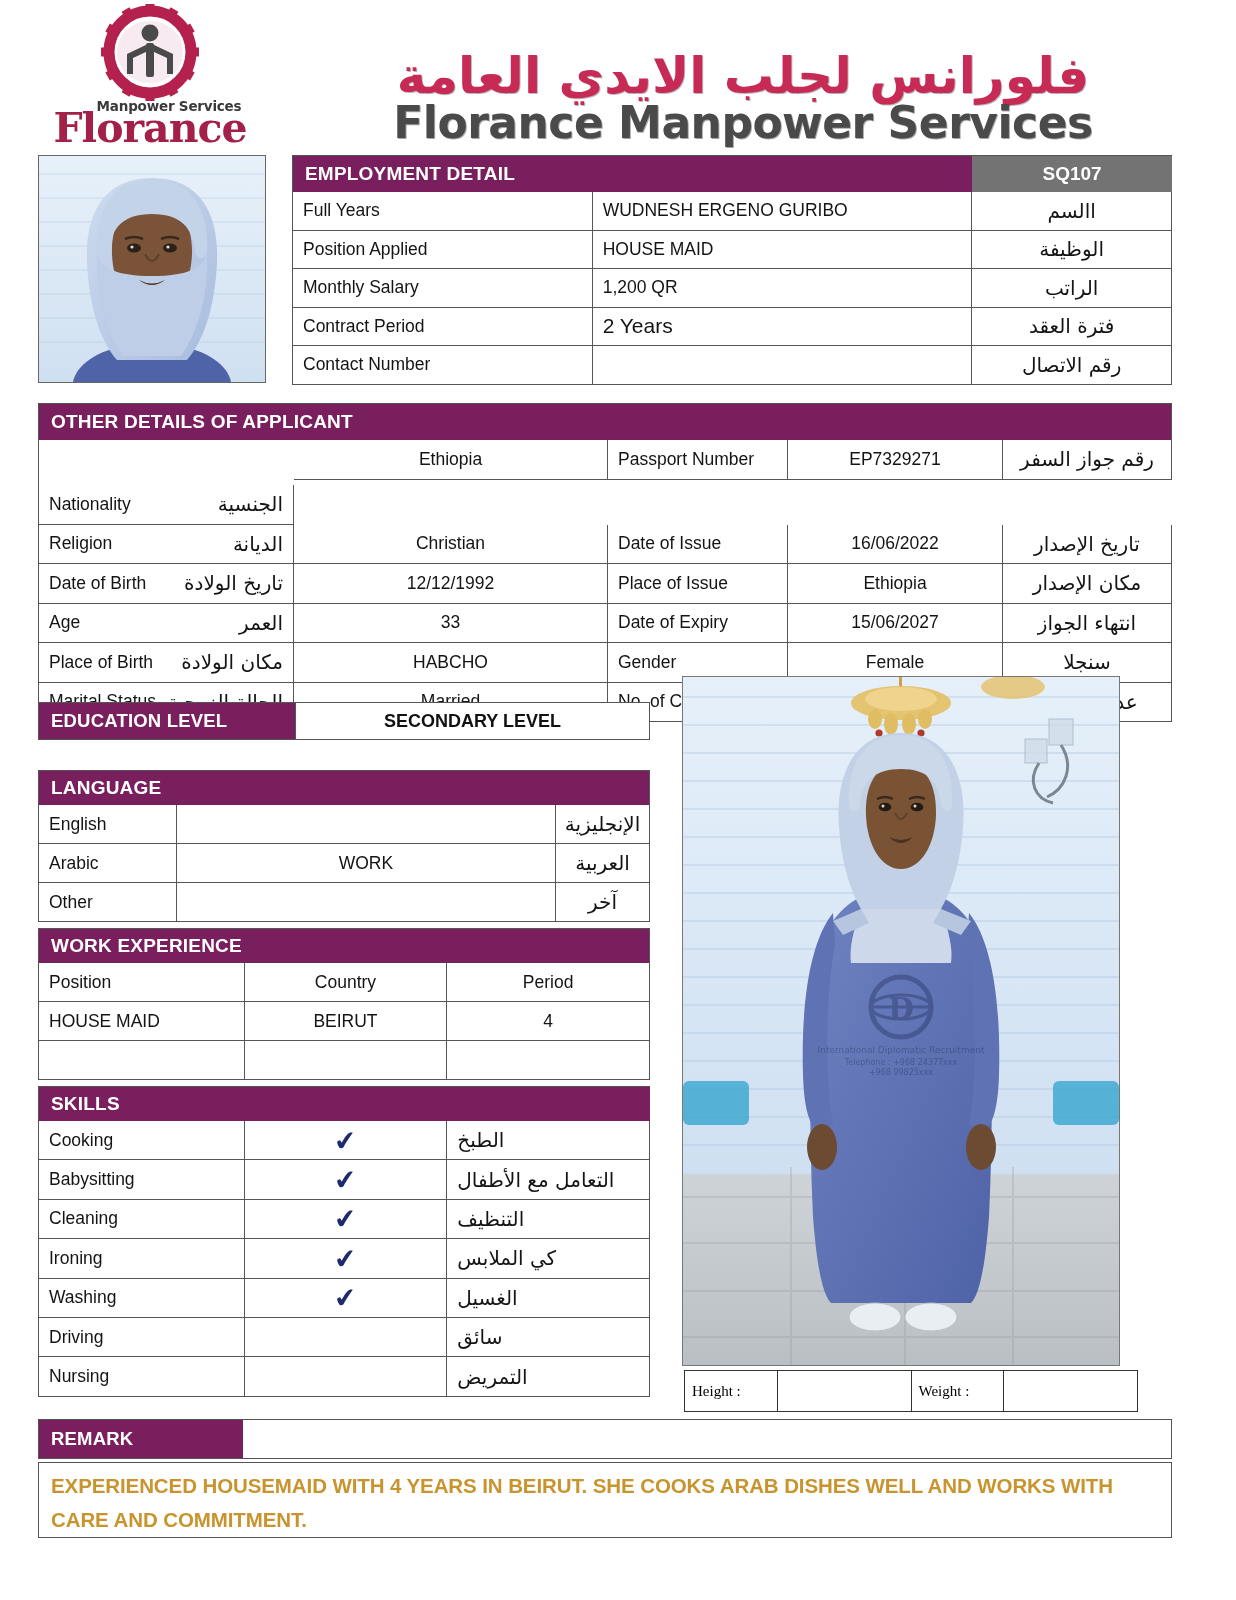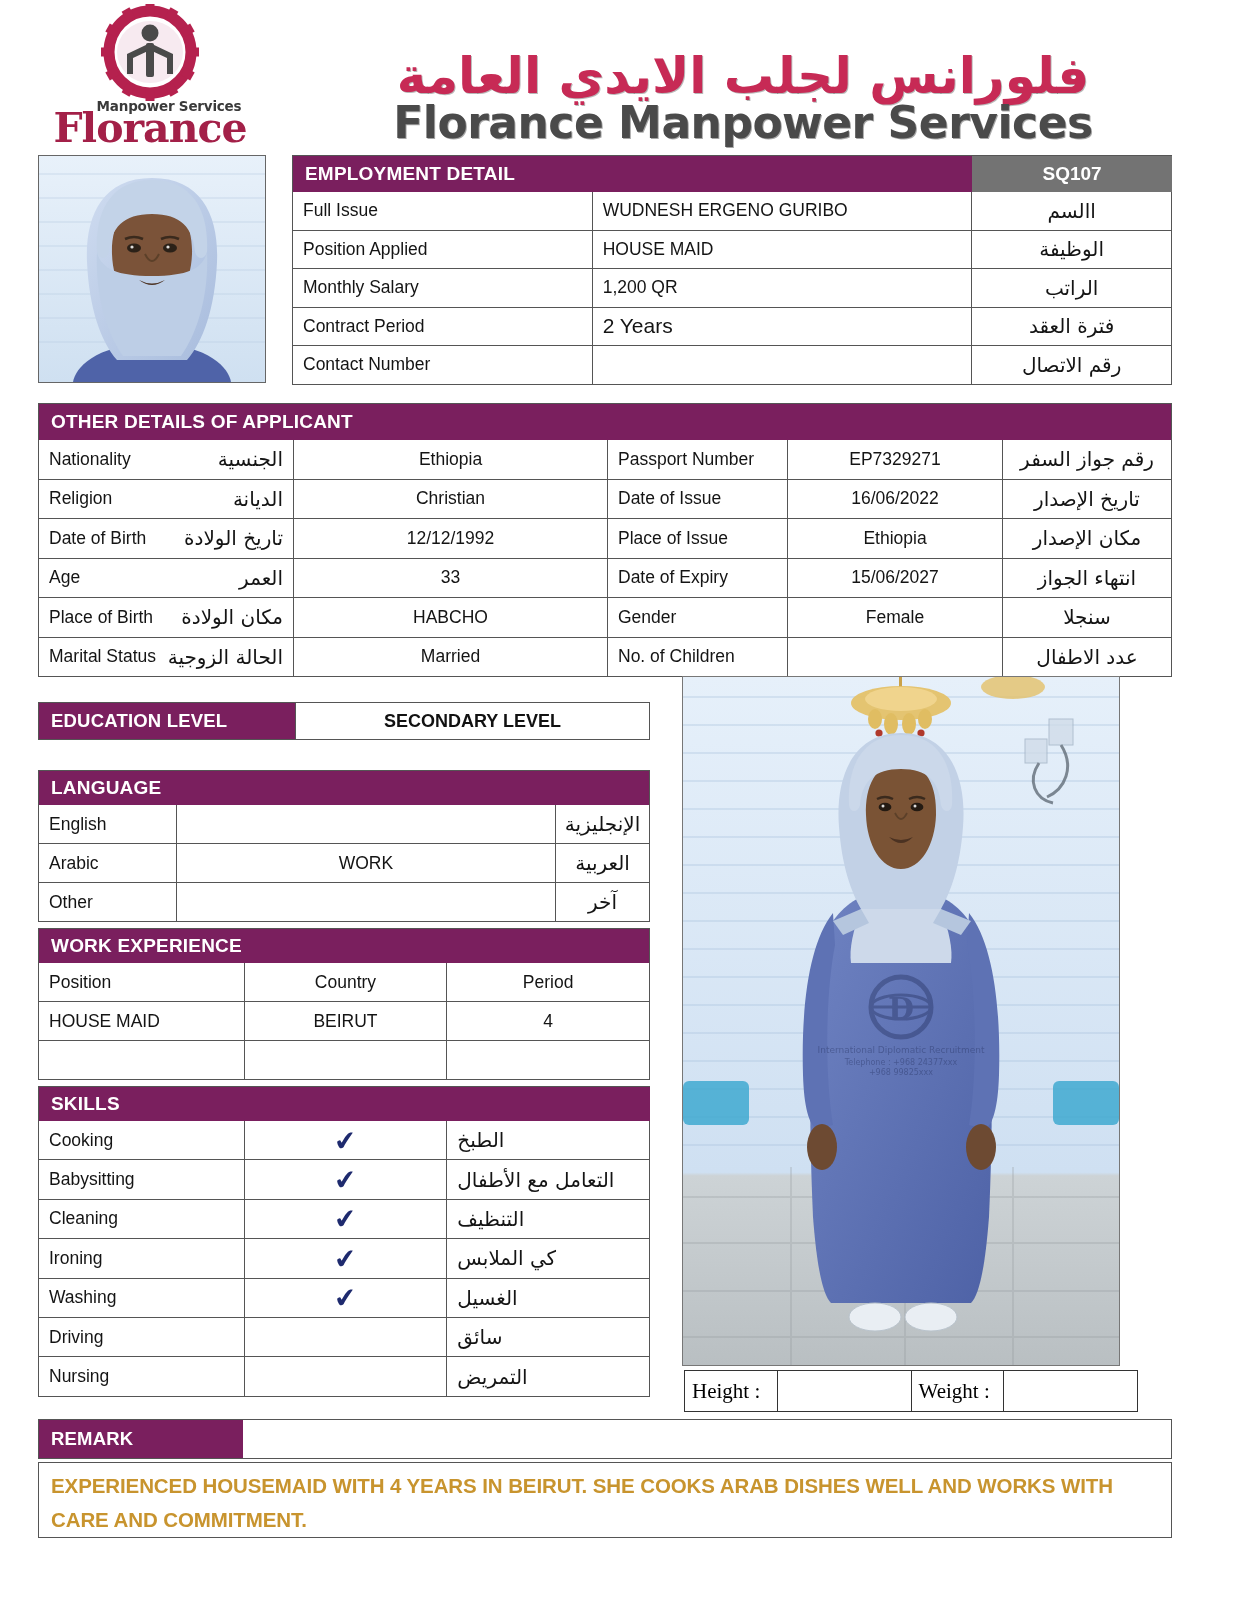--- a/index.html
+++ b/index.html
@@ -146,21 +146,21 @@
 
   
   .hw {
     position: absolute; left: 684px; top: 1370px; width: 454px; height: 42px;
     display: flex; border-left: 1px solid #333; border-top: 1px solid #333;
     font-family: "Liberation Serif", serif;
   }
   .hw div {
     border-right: 1px solid #333; border-bottom: 1px solid #333;
     display: flex; align-items: center; padding-left: 7px;
-    font-size: 21px; background: #fff;
+    font-size: 15px; background: #fff;
   }
   .hw .lab { width: 93px; }
   .hw .blank { width: 134px; }
 
   
   .remark-head {
     position: absolute; left: 38px; top: 1419px; width: 1134px; height: 40px;
     border: 1px solid #555; display: flex; background: #fff;
   }
   .remark-head .band { width: 204px; height: 100%; font-size: 18.5px; }
@@ -262,21 +262,21 @@
       <path d="M100 124 Q113 131 126 124 Q113 134 100 124 Z" fill="#4e3424"></path>
     </svg>
   </div>
 
   <div class="emp">
     <div class="emp-head">
       <div class="band" style="width:680px;">EMPLOYMENT DETAIL</div>
       <div class="code" style="width:200px;">SQ107</div>
     </div>
     <div class="row">
-      <div class="cell l" style="width:300px;">Full Issue</div>
+      <div class="cell l" style="width:300px;">Full Years</div>
       <div class="cell l" style="width:380px;">WUDNESH ERGENO GURIBO</div>
       <div class="cell c ar" style="width:200px;">االسم</div>
     </div>
     <div class="row">
       <div class="cell l" style="width:300px;">Position Applied</div>
       <div class="cell l" style="width:380px;">HOUSE MAID</div>
       <div class="cell c ar" style="width:200px;">الوظيفة</div>
     </div>
     <div class="row">
       <div class="cell l" style="width:300px;">Monthly Salary</div>
@@ -292,21 +292,21 @@
       <div class="cell l" style="width:300px;">Contact Number</div>
       <div class="cell l" style="width:380px;"></div>
       <div class="cell c ar" style="width:200px;">رقم الاتصال</div>
     </div>
   </div>
 
   <div class="other">
     <div class="band">OTHER DETAILS OF APPLICANT</div>
 
     <div class="row">
-      <div class="cell lbl-pair" style="width:255px;">
+      <div class="cell lbl-pair" style="width:255px;margin-top:45px;">
         <span>Nationality</span>
         <span class="ar">الجنسية</span>
       </div>
       <div class="cell c" style="width:314px;">Ethiopia</div>
       <div class="cell l" style="width:180px;">Passport Number</div>
       <div class="cell c" style="width:215px;">EP7329271</div>
       <div class="cell c ar" style="width:169px;">رقم جواز السفر</div>
     </div>
 
     <div class="row">

